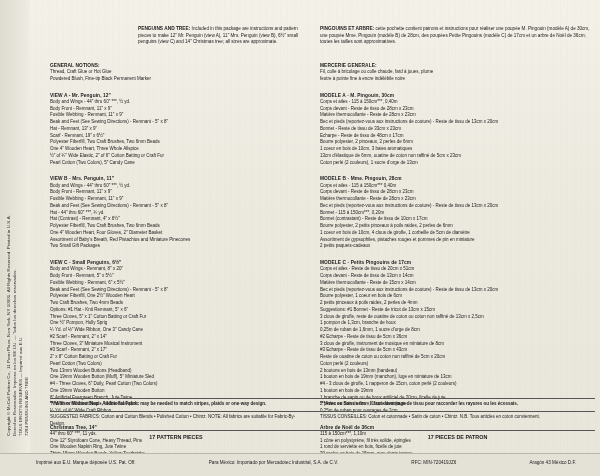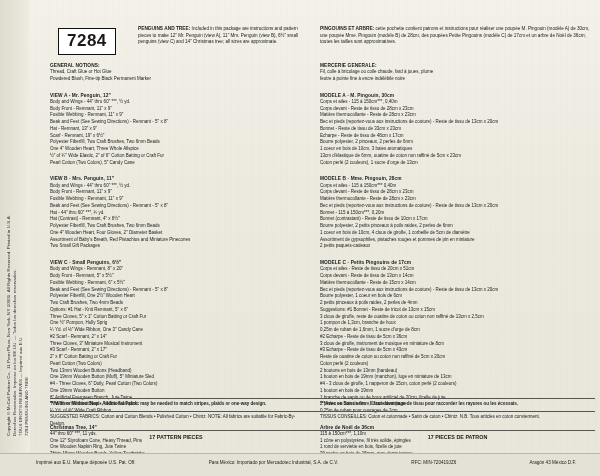--- a/index.html
+++ b/index.html
@@ -115,21 +115,20 @@
   <div class="left-strip"></div>
 
   <div class="vert-text vt1">Copyright © McCall Pattern Co., 11 Penn Plaza, New York, NY 10001. All Rights Reserved. Printed in U.S.A.</div>
   <div class="vert-text vt2">Derechos Reservados. Impreso en los EE.UU. — Todos los derechos reservados.</div>
   <div class="vert-text vt3">TOUS DROITS RESERVES — Imprimé aux E.U.</div>
   <div class="vert-text vt4">7284 PENGUINS AND TREE</div>
 
   <div class="content">
 
     <div class="hdr">
-      <div class="pattern-num">7284</div>
       <div class="hdr-en">
         <b>PENGUINS AND TREE:</b>
         <span>Included in this package are instructions and pattern pieces to make 12" Mr. Penguin (view A), 11" Mrs. Penguin (view B), 6½" small penguins (view C) and 14" Christmas tree; all sizes are approximate.</span>
       </div>
       <div class="hdr-fr">
         <b>PINGOUINS ET ARBRE:</b>
         <span>cette pochette contient patrons et instructions pour réaliser une poupée M. Pingouin (modèle A) de 30cm, une poupée Mme. Pingouin (modèle B) de 28cm, des poupées Petite Pingouins (modèle C) de 17cm et un arbre de Noël de 36cm; toutes les tailles sont approximatives.</span>
       </div>
     </div>
 

